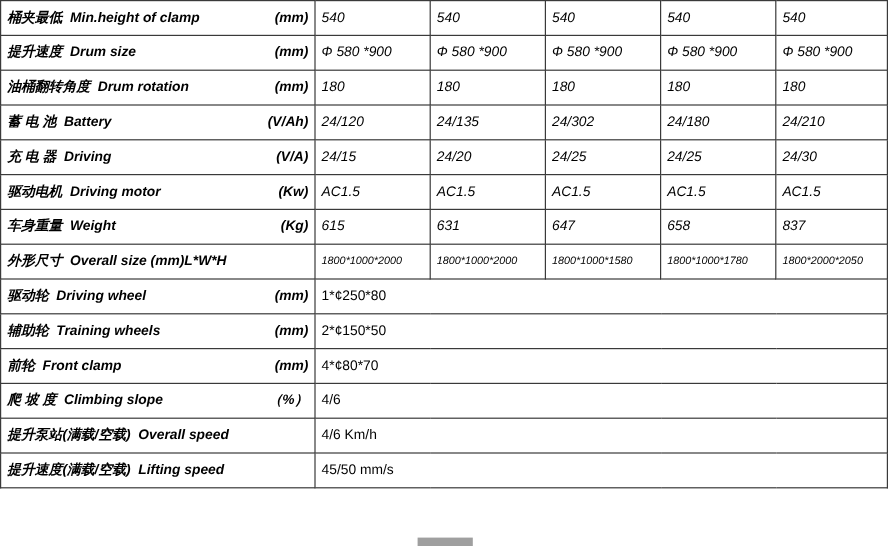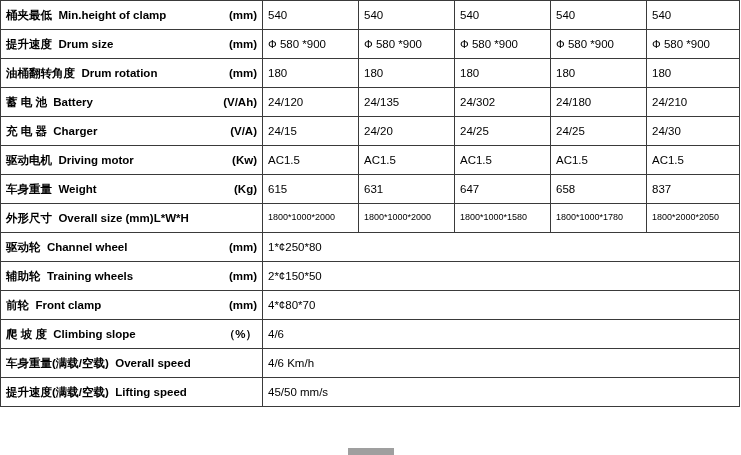--- a/index.html
+++ b/index.html
@@ -26,30 +26,32 @@
     padding: 3px 5px 3px 5px;
     vertical-align: middle;
     line-height: 1.25;
     word-wrap: break-word;
     overflow-wrap: break-word;
   }
   td.label {
     font-weight: bold;
     font-size: 11.5px;
     white-space: nowrap;
+    font-style: italic;
   }
   td.label .lbl-cn { letter-spacing: 0px; }
   td.label .lbl-en { font-weight: bold; }
   td.label .unit {
     float: right;
     font-weight: bold;
   }
   td.val {
     font-size: 11.5px;
     font-weight: normal;
+    font-style: italic;
   }
   td.val.small {
     font-size: 9px;
   }
   td.span {
     font-size: 11.5px;
   }
   tr.r-tall td { height: 22px; }
   .bottom-tab {
     position: absolute;
@@ -99,21 +101,21 @@
       </tr>
       <tr class="r-tall">
         <td class="label"><span class="lbl-cn">蓄 电 池</span>&nbsp; <span class="lbl-en">Battery</span><span class="unit">(V/Ah)</span></td>
         <td class="val">24/120</td>
         <td class="val">24/135</td>
         <td class="val">24/302</td>
         <td class="val">24/180</td>
         <td class="val">24/210</td>
       </tr>
       <tr class="r-tall">
-        <td class="label"><span class="lbl-cn">充 电 器</span>&nbsp; <span class="lbl-en">Charger</span><span class="unit">(V/A)</span></td>
+        <td class="label"><span class="lbl-cn">充 电 器</span>&nbsp; <span class="lbl-en">Driving</span><span class="unit">(V/A)</span></td>
         <td class="val">24/15</td>
         <td class="val">24/20</td>
         <td class="val">24/25</td>
         <td class="val">24/25</td>
         <td class="val">24/30</td>
       </tr>
       <tr class="r-tall">
         <td class="label"><span class="lbl-cn">驱动电机</span>&nbsp; <span class="lbl-en">Driving motor</span><span class="unit">(Kw)</span></td>
         <td class="val">AC1.5</td>
         <td class="val">AC1.5</td>
@@ -131,37 +133,37 @@
       </tr>
       <tr class="r-tall">
         <td class="label"><span class="lbl-cn">外形尺寸</span>&nbsp; <span class="lbl-en">Overall size (mm)L*W*H</span></td>
         <td class="val small">1800*1000*2000</td>
         <td class="val small">1800*1000*2000</td>
         <td class="val small">1800*1000*1580</td>
         <td class="val small">1800*1000*1780</td>
         <td class="val small">1800*2000*2050</td>
       </tr>
       <tr class="r-tall">
-        <td class="label"><span class="lbl-cn">驱动轮</span>&nbsp; <span class="lbl-en">Channel wheel</span><span class="unit">(mm)</span></td>
+        <td class="label"><span class="lbl-cn">驱动轮</span>&nbsp; <span class="lbl-en">Driving wheel</span><span class="unit">(mm)</span></td>
         <td class="span" colspan="5">1*¢250*80</td>
       </tr>
       <tr class="r-tall">
         <td class="label"><span class="lbl-cn">辅助轮</span>&nbsp; <span class="lbl-en">Training wheels</span><span class="unit">(mm)</span></td>
         <td class="span" colspan="5">2*¢150*50</td>
       </tr>
       <tr class="r-tall">
         <td class="label"><span class="lbl-cn">前轮</span>&nbsp; <span class="lbl-en">Front clamp</span><span class="unit">(mm)</span></td>
         <td class="span" colspan="5">4*¢80*70</td>
       </tr>
       <tr class="r-tall">
         <td class="label"><span class="lbl-cn">爬 坡 度</span>&nbsp; <span class="lbl-en">Climbing slope</span><span class="unit">（%）</span></td>
         <td class="span" colspan="5">4/6</td>
       </tr>
       <tr class="r-tall">
-        <td class="label"><span class="lbl-cn">车身重量(满载/空载)</span>&nbsp; <span class="lbl-en">Overall speed</span></td>
+        <td class="label"><span class="lbl-cn">提升泵站(满载/空载)</span>&nbsp; <span class="lbl-en">Overall speed</span></td>
         <td class="span" colspan="5">4/6 Km/h</td>
       </tr>
       <tr class="r-tall">
         <td class="label"><span class="lbl-cn">提升速度(满载/空载)</span>&nbsp; <span class="lbl-en">Lifting speed</span></td>
         <td class="span" colspan="5">45/50  mm/s</td>
       </tr>
     </tbody>
 </table>
 
 <div class="bottom-tab"></div>

